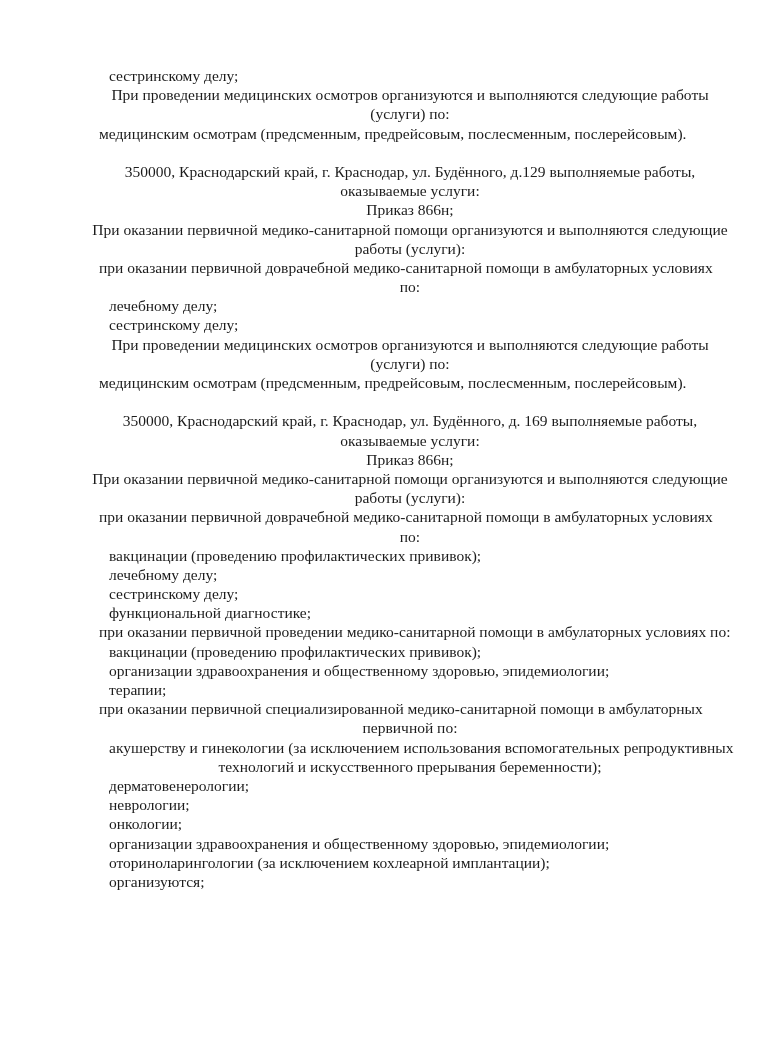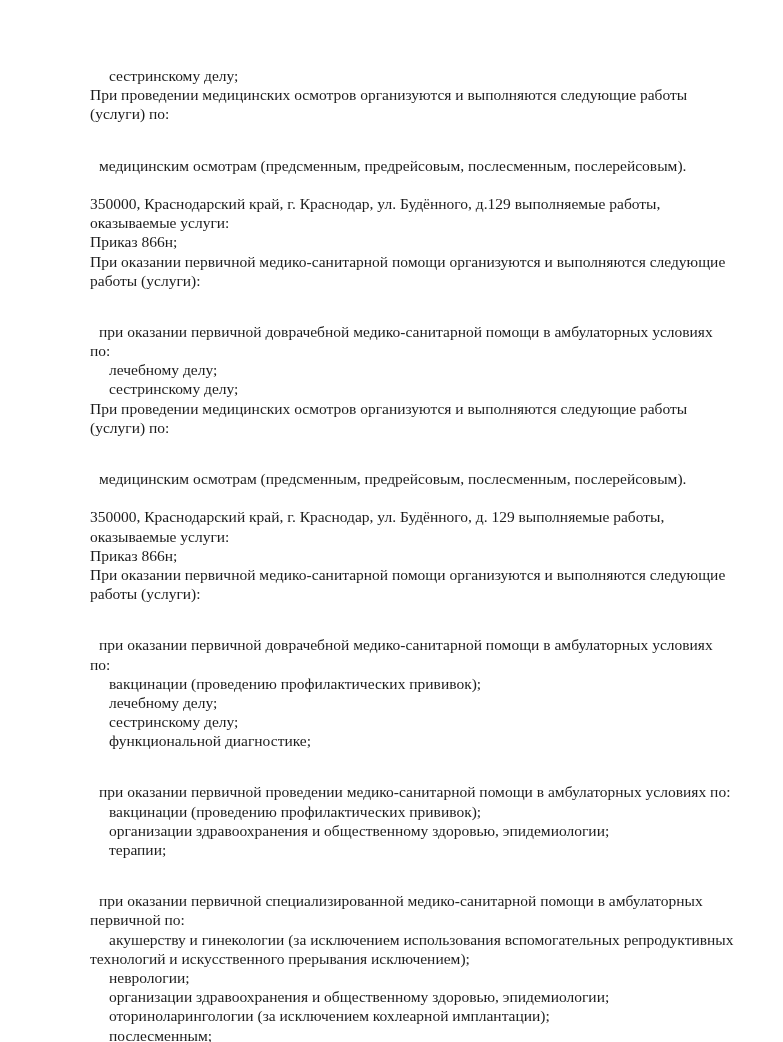--- a/index.html
+++ b/index.html
@@ -22,22 +22,22 @@
     left: 90px;
     top: 66px;
     width: 640px;
     font-size: 15.5px;
   }
   .line {
     height: 19.2px;
     line-height: 19.2px;
     white-space: pre;
   }
-  .ind0 { padding-left: 0; }
-  .ind1 { padding-left: 9px; margin-top: 32px; }
+  .ind0 { padding-left: 0; text-align: center; }
+  .ind1 { padding-left: 9px; }
   .ind2 { padding-left: 19px; }
 </style>
 </head>
 <body>
 
 <div class="page">
   <div class="content" style="color: rgb(28, 28, 28);">
       <div class="line ind2">сестринскому делу;</div>
       <div class="line ind0">При проведении медицинских осмотров организуются и выполняются следующие работы</div>
       <div class="line ind0">(услуги) по:</div>
@@ -49,37 +49,39 @@
       <div class="line ind0">При оказании первичной медико-санитарной помощи организуются и выполняются следующие</div>
       <div class="line ind0">работы (услуги):</div>
       <div class="line ind1">при оказании первичной доврачебной медико-санитарной помощи в амбулаторных условиях</div>
       <div class="line ind0">по:</div>
       <div class="line ind2">лечебному делу;</div>
       <div class="line ind2">сестринскому делу;</div>
       <div class="line ind0">При проведении медицинских осмотров организуются и выполняются следующие работы</div>
       <div class="line ind0">(услуги) по:</div>
       <div class="line ind1">медицинским осмотрам (предсменным, предрейсовым, послесменным, послерейсовым).</div>
       <div class="line ind0">&nbsp;</div>
-      <div class="line ind0">350000, Краснодарский край, г. Краснодар, ул. Будённого, д. 129 выполняемые работы,</div>
+      <div class="line ind0">350000, Краснодарский край, г. Краснодар, ул. Будённого, д. 169 выполняемые работы,</div>
       <div class="line ind0">оказываемые услуги:</div>
       <div class="line ind0">Приказ 866н;</div>
       <div class="line ind0">При оказании первичной медико-санитарной помощи организуются и выполняются следующие</div>
       <div class="line ind0">работы (услуги):</div>
       <div class="line ind1">при оказании первичной доврачебной медико-санитарной помощи в амбулаторных условиях</div>
       <div class="line ind0">по:</div>
       <div class="line ind2">вакцинации (проведению профилактических прививок);</div>
       <div class="line ind2">лечебному делу;</div>
       <div class="line ind2">сестринскому делу;</div>
       <div class="line ind2">функциональной диагностике;</div>
       <div class="line ind1">при оказании первичной проведении медико-санитарной помощи в амбулаторных условиях по:</div>
       <div class="line ind2">вакцинации (проведению профилактических прививок);</div>
       <div class="line ind2">организации здравоохранения и общественному здоровью, эпидемиологии;</div>
       <div class="line ind2">терапии;</div>
       <div class="line ind1">при оказании первичной специализированной медико-санитарной помощи в амбулаторных</div>
       <div class="line ind0">первичной по:</div>
       <div class="line ind2">акушерству и гинекологии (за исключением использования вспомогательных репродуктивных</div>
-      <div class="line ind0">технологий и искусственного прерывания исключением);</div>
+      <div class="line ind0">технологий и искусственного прерывания беременности);</div>
+      <div class="line ind2">дерматовенерологии;</div>
       <div class="line ind2">неврологии;</div>
+      <div class="line ind2">онкологии;</div>
       <div class="line ind2">организации здравоохранения и общественному здоровью, эпидемиологии;</div>
       <div class="line ind2">оториноларингологии (за исключением кохлеарной имплантации);</div>
-      <div class="line ind2">послесменным;</div>
+      <div class="line ind2">организуются;</div>
     </div>
 </div>
 
 </body></html>

